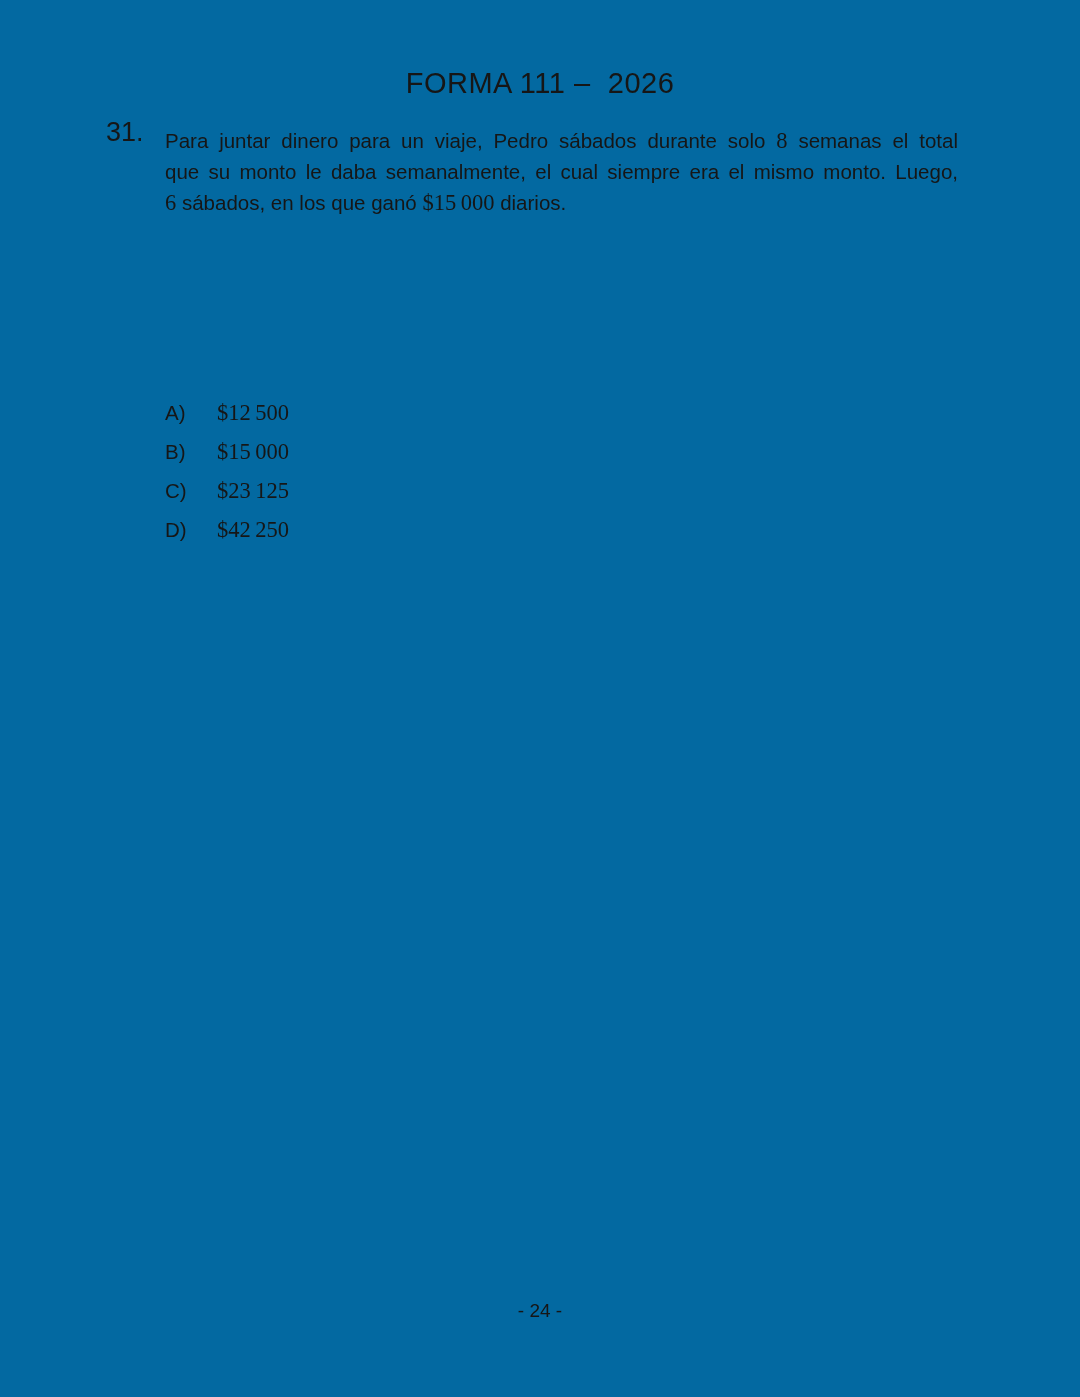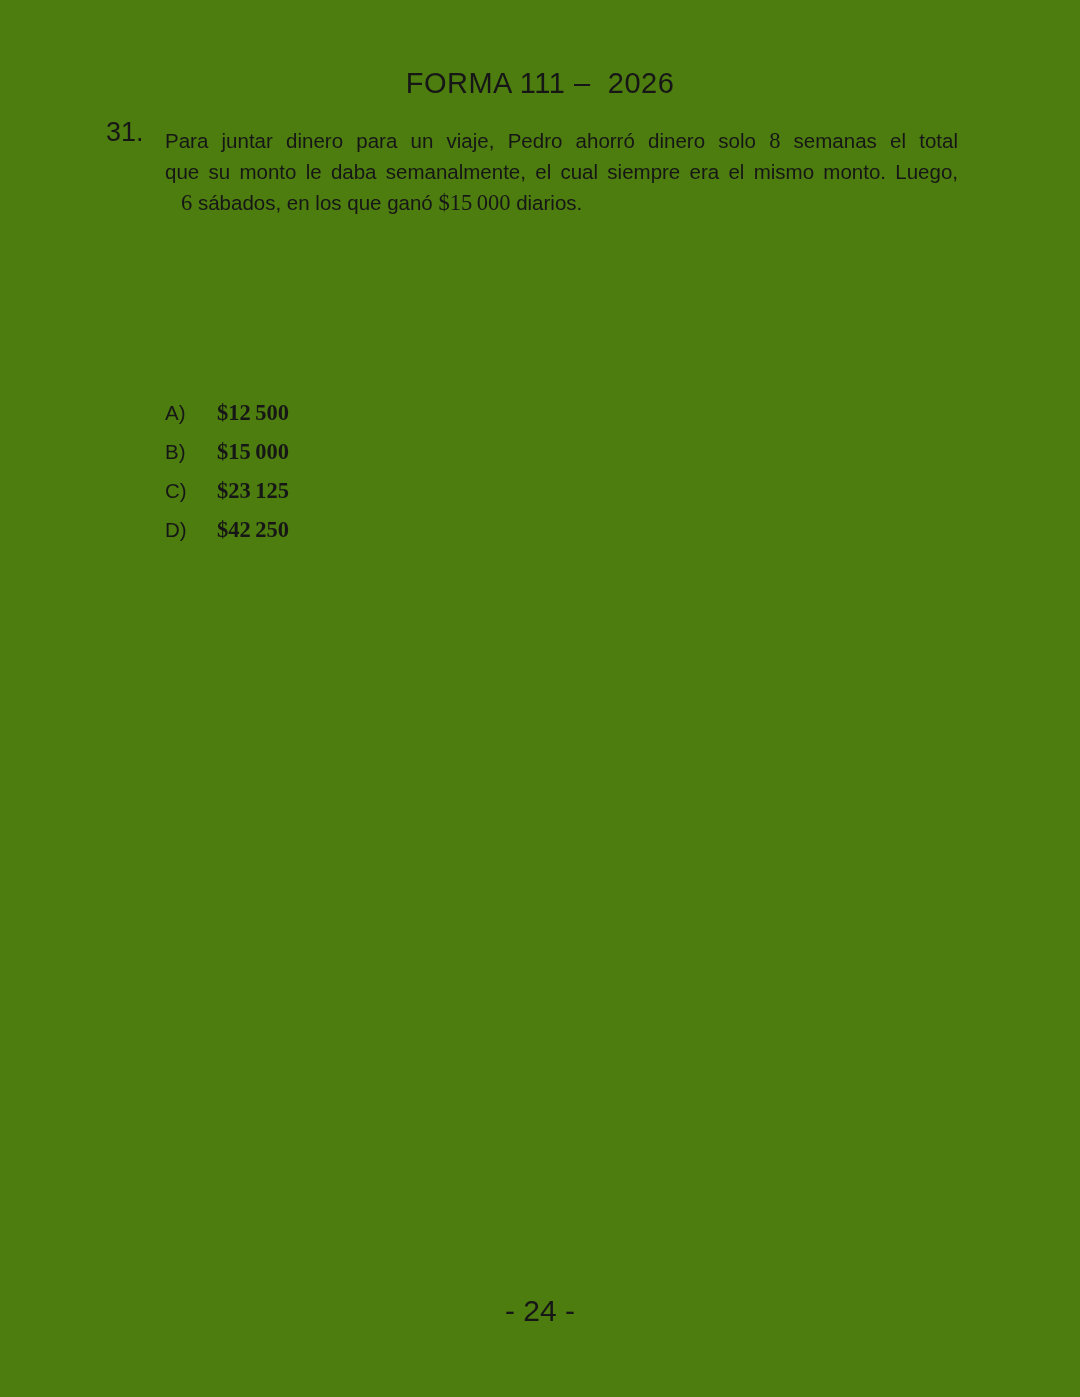--- a/index.html
+++ b/index.html
@@ -1,21 +1,21 @@
 <!DOCTYPE html>
 <html><head>
 <meta charset="utf-8">
 <style>
   html, body { margin: 0; padding: 0; background: #e8e8e8; }
   .page {
     position: relative;
     width: 1080px;
     height: 1397px;
     margin: 0 auto;
-    background: #4d7c0f;
+    background: #0369a1;
     color: #161616;
     font-family: "Liberation Sans", sans-serif;
     overflow: hidden;
   }
   .title {
     position: absolute;
     top: 67px;
     left: 0;
     width: 1080px;
     text-align: center;
@@ -43,21 +43,20 @@
   .p2 { top: 285px; }
   .line {
     display: block;
     text-align: justify;
     text-align-last: justify;
     text-justify: inter-word;
   }
   .line.flush {
     text-align: right;
     text-align-last: left;
-    margin-left: 16px;
   }
   .math {
     font-family: "Liberation Serif", serif;
     font-size: 22.5px;
   }
   .options {
     position: absolute;
     left: 165px;
     top: 397px;
     font-size: 20.5px;
@@ -67,43 +66,42 @@
     line-height: 31px;
   }
   .option .letter {
     display: inline-block;
     width: 52px;
     font-weight: 400;
   }
   .option .value {
     font-family: "Liberation Serif", serif;
     font-size: 22.5px;
-    font-weight: bold;
   }
   .footer {
     position: absolute;
     top: 1297px;
     left: 0;
     width: 1080px;
     text-align: center;
-    font-size: 30px;
+    font-size: 19px;
     line-height: 27px;
   }
 </style>
 </head>
 <body>
 
 <div class="page">
 
   <div class="title">FORMA 111 –&nbsp; 2026</div>
 
   <div class="qnum">31.</div>
 
   <div class="para p1">
-    <div class="line"><span>Para juntar dinero para un viaje, Pedro ahorró dinero solo </span><span class="math">8</span><span> semanas el total</span></div>
+    <div class="line"><span>Para juntar dinero para un viaje, Pedro sábados durante solo </span><span class="math">8</span><span> semanas el total</span></div>
     <div class="line"><span>que su monto le daba semanalmente, el cual siempre era el mismo monto. Luego,</span></div>
     <div class="line flush"><span class="math">6</span><span> sábados, en los que ganó </span><span class="math">$15 000</span><span> diarios.</span></div>
   </div>
 
 
   <div class="options">
     <div class="option"><span class="letter">A)</span><span class="value">$12 500</span></div>
     <div class="option"><span class="letter">B)</span><span class="value">$15 000</span></div>
     <div class="option"><span class="letter">C)</span><span class="value">$23 125</span></div>
     <div class="option"><span class="letter">D)</span><span class="value">$42 250</span></div>

